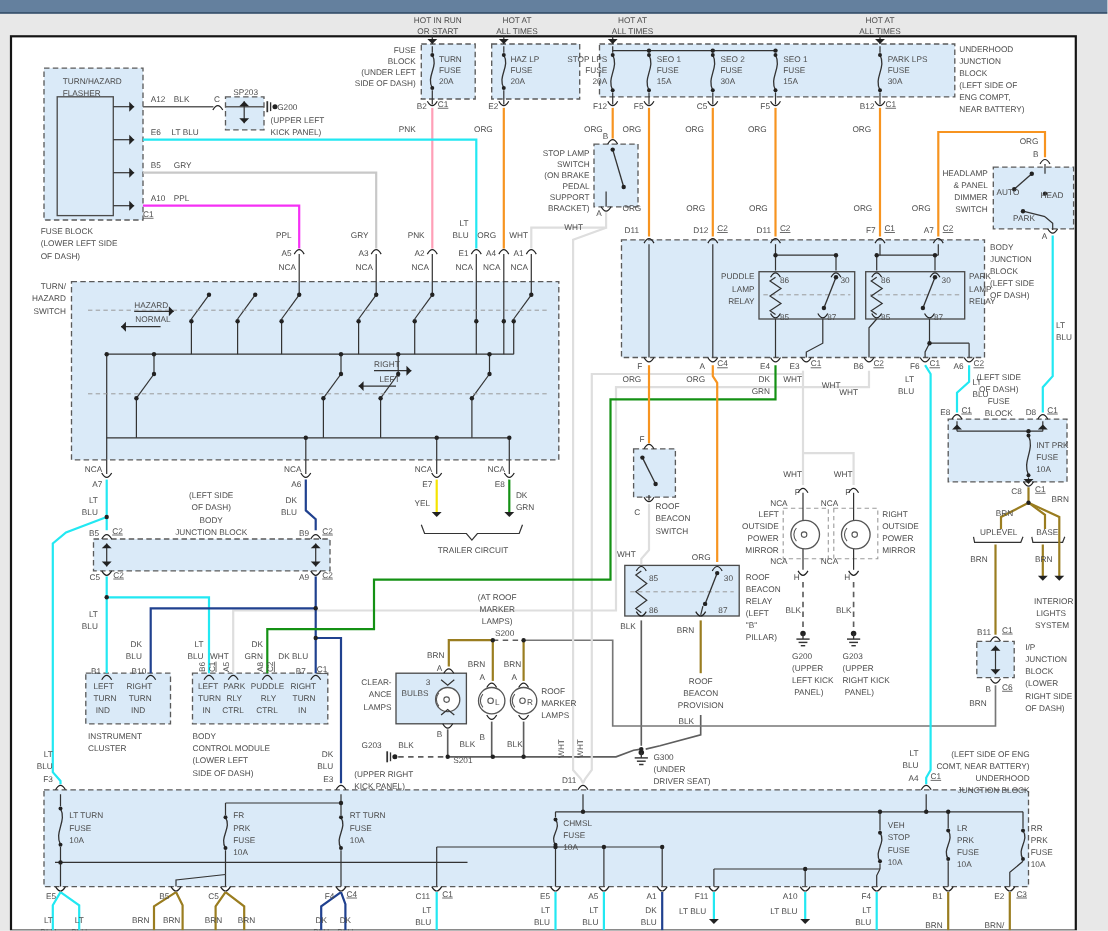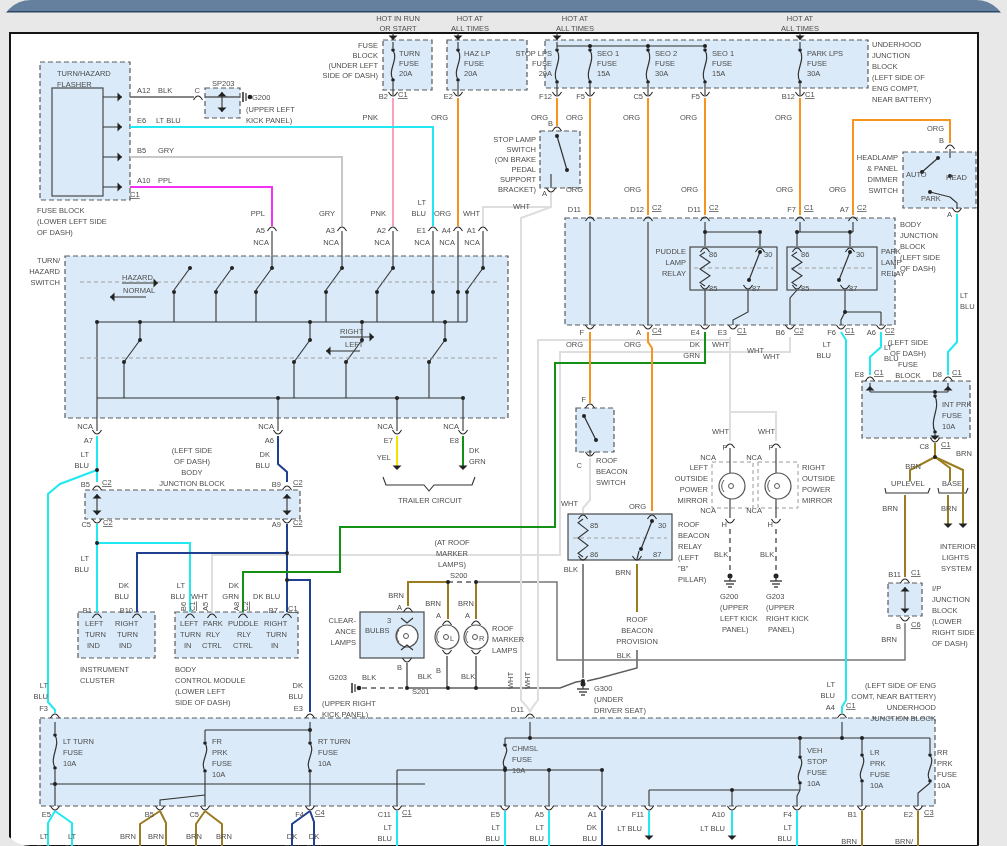--- a/index.html
+++ b/index.html
@@ -1,17 +1,17 @@
 <!DOCTYPE html>
 <html><head>
 <meta charset="utf-8">
 <style>
   html,body{margin:0;padding:0;background:#e8e8e8;}
   .stage{position:relative;width:1007px;height:846px;overflow:hidden;background:#e8e8e8;
-         font-family:"Liberation Sans", sans-serif;border-radius:31px;}
+         font-family:"Liberation Sans", sans-serif;}
   svg text{font-family:"Liberation Sans", sans-serif;font-size:7.5px;fill:#4d4d4d;}
   svg{display:block;}
 </style>
 </head>
 <body>
 
 <div class="stage">
 <svg id="diagram" viewBox="0 0 1007 846" width="1007" height="846">
   <g id="chrome">
         <rect x="0" y="0" width="1007" height="846" fill="#e8e8e8"></rect>

